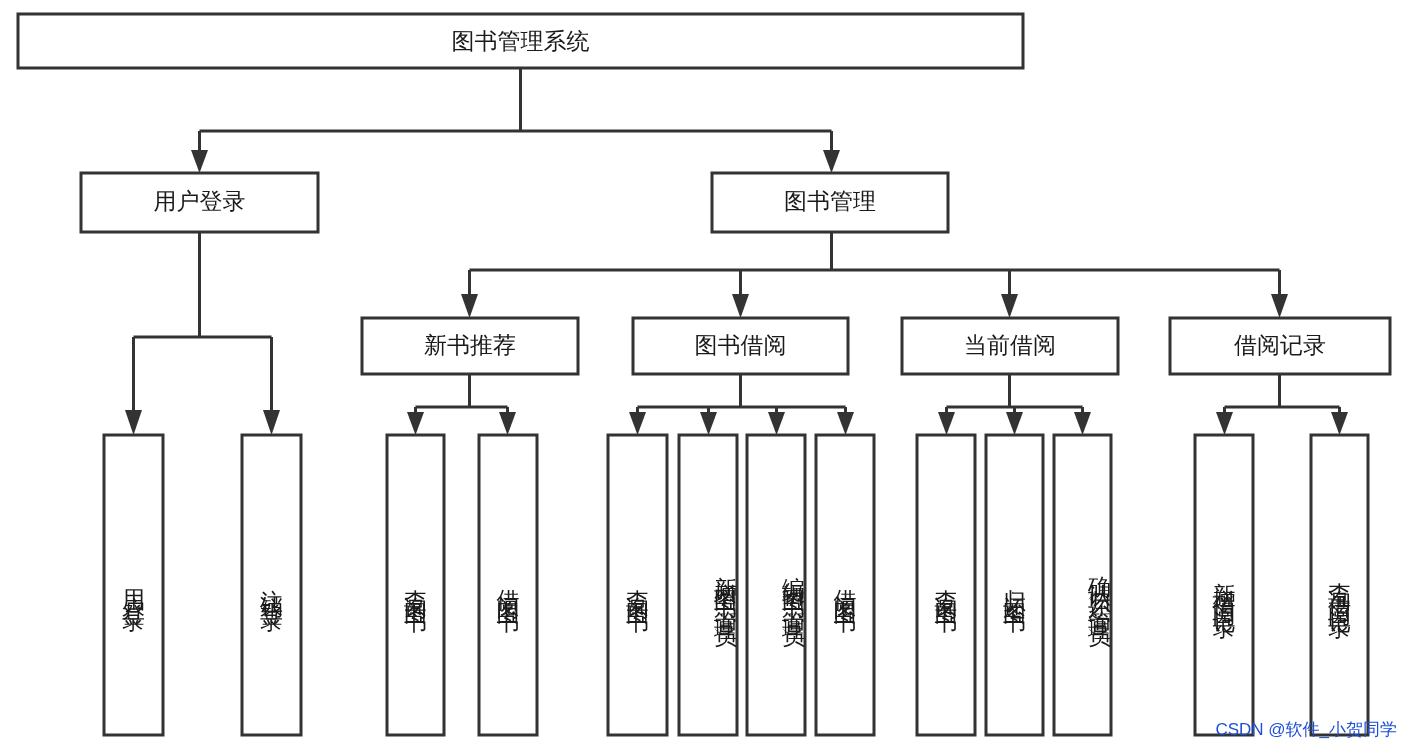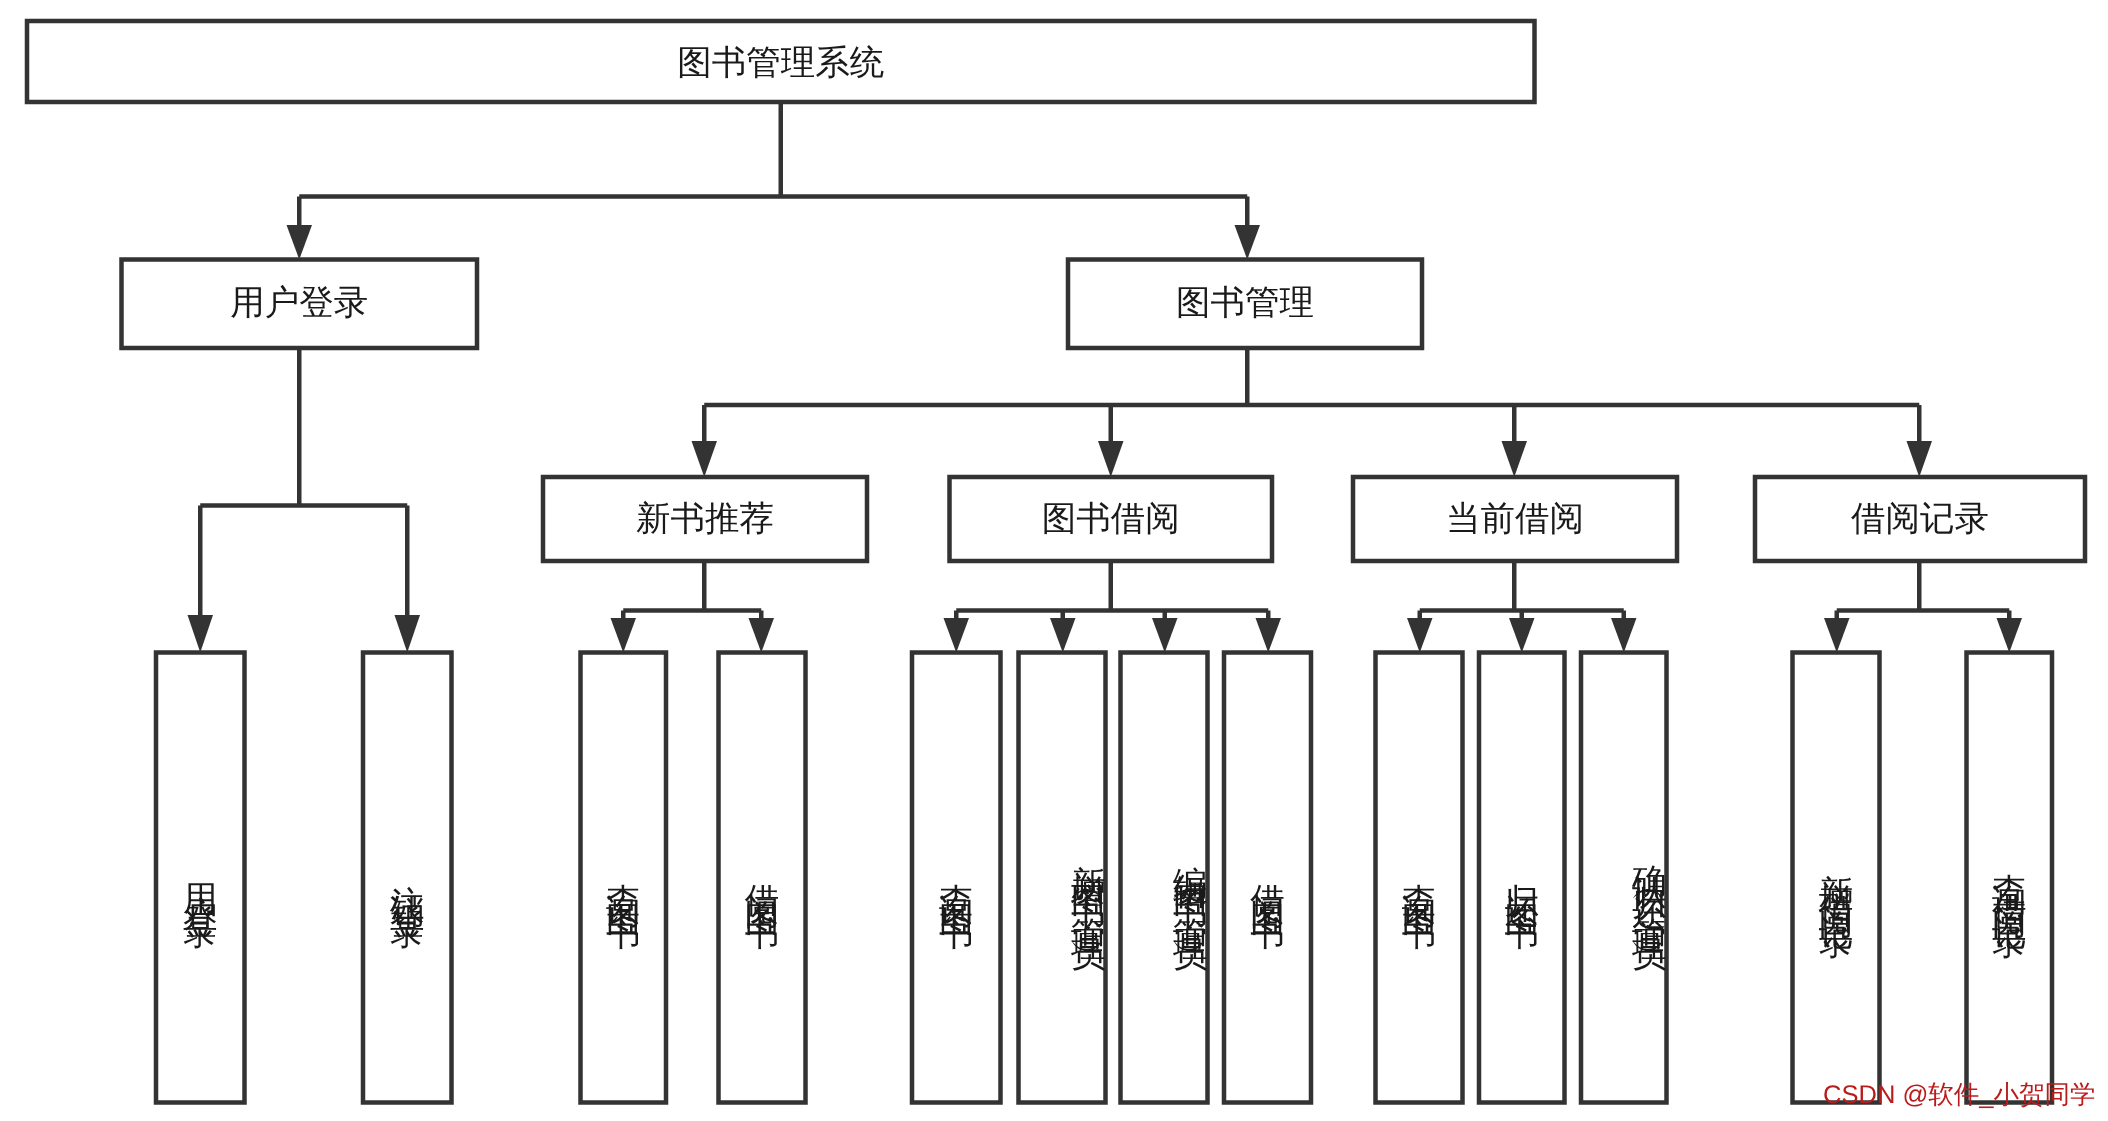--- a/index.html
+++ b/index.html
@@ -48,21 +48,21 @@
     fill: #1a1a1a;
     text-anchor: middle;
     dominant-baseline: middle;
   }
   .watermark {
     position: absolute;
     right: 8px;
     bottom: 6px;
     font-family: "Liberation Sans", "DejaVu Sans", sans-serif;
     font-size: 17px;
-    color: #b91c1c;
+    color: #1d4ed8;
     white-space: nowrap;
     user-select: none;
   }
 </style>
 </head>
 <body>
 
 <div id="diagram-root">
 
   <svg id="tree-svg" viewBox="0 0 1405 747" xmlns="http://www.w3.org/2000/svg">

